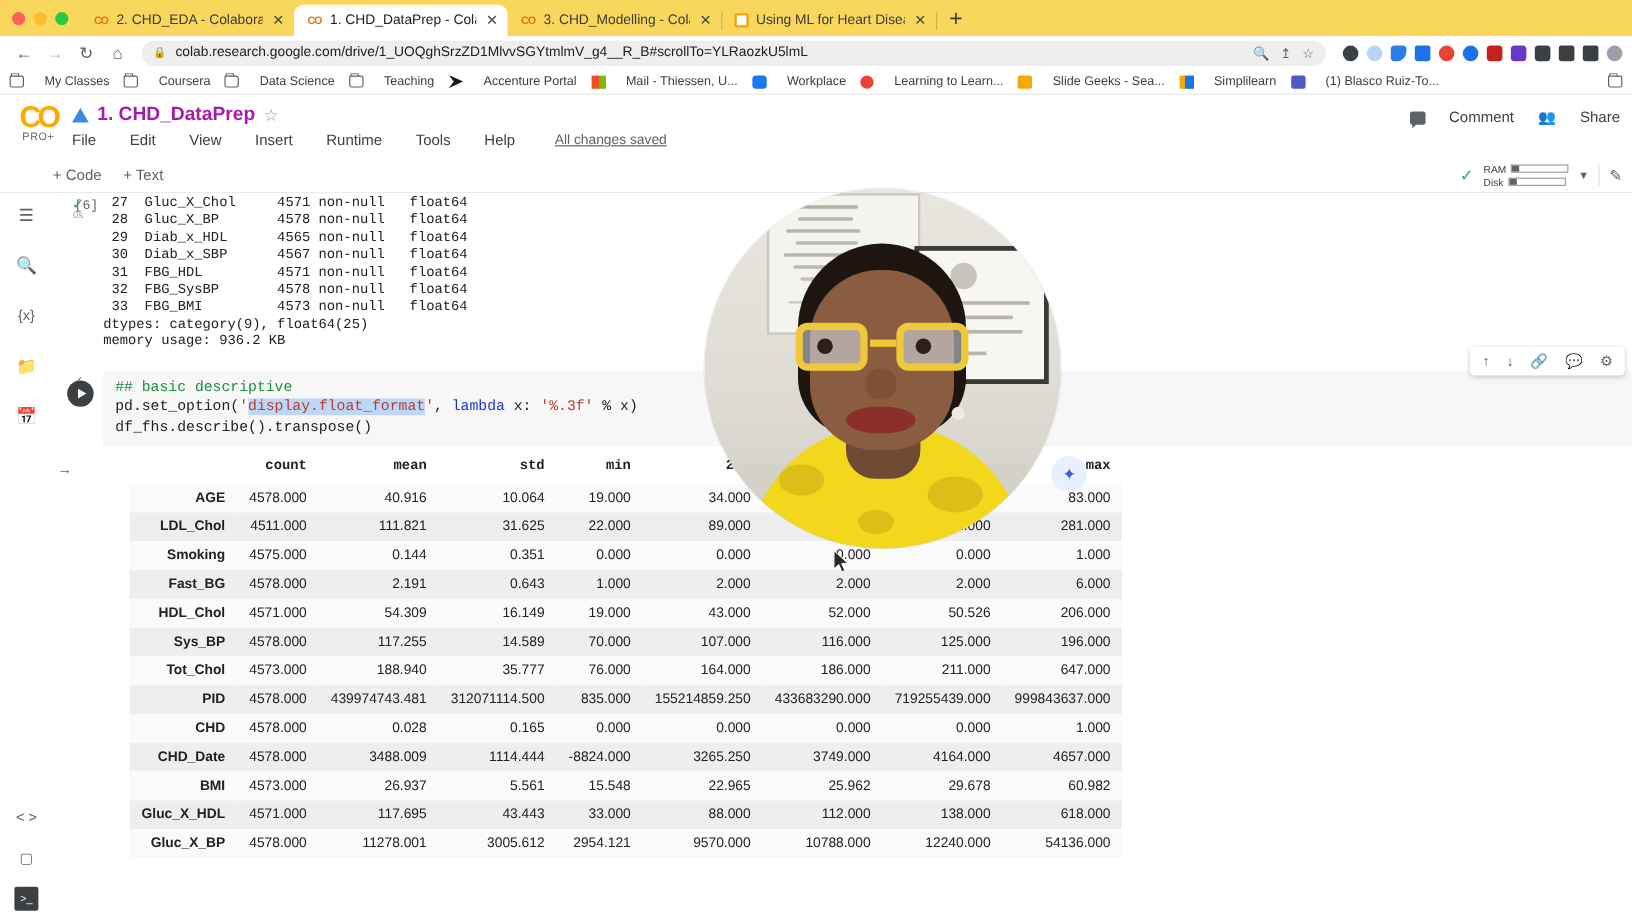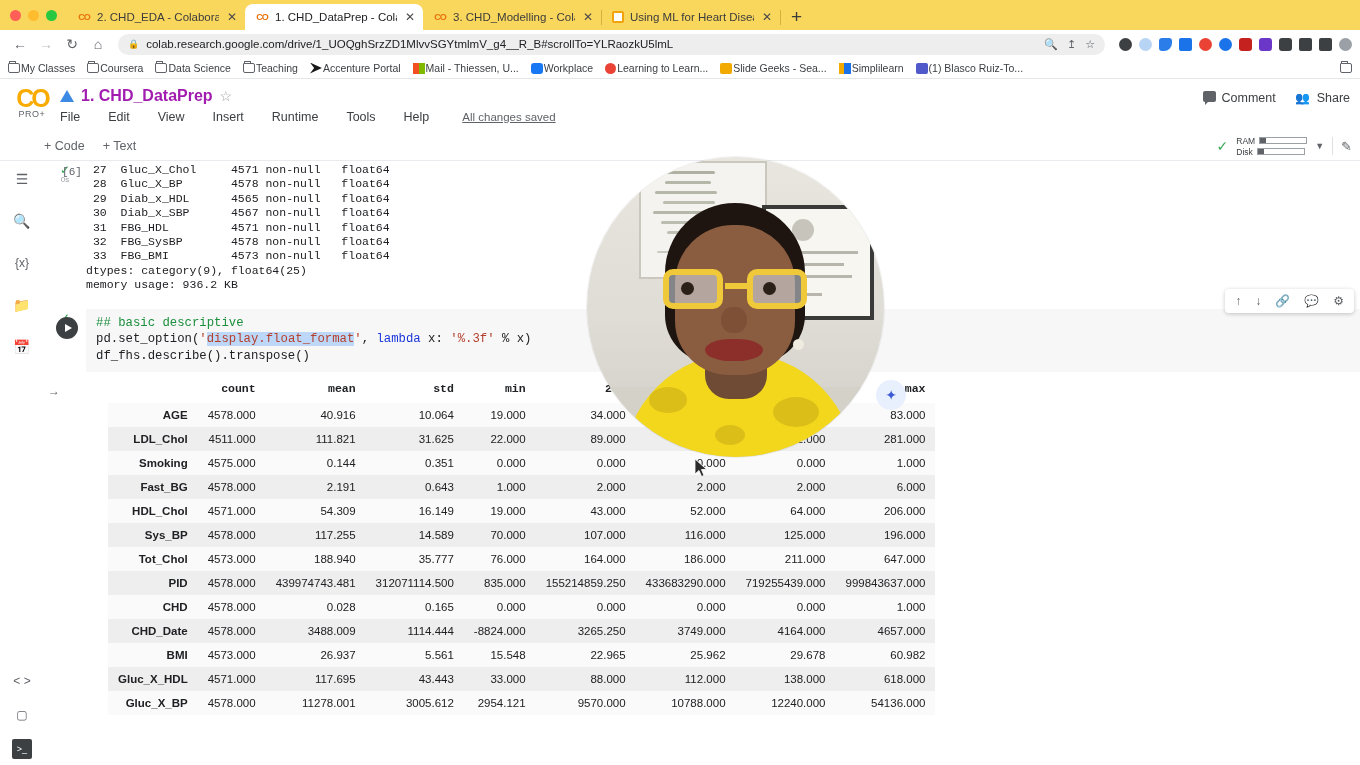--- a/index.html
+++ b/index.html
@@ -71,21 +71,21 @@
   }
   .omni-icons { display: flex; gap: 9px; align-items: center; color: #5f6368; font-size: 11px; }
   .ext-icons { display: flex; gap: 7px; align-items: center; padding-left: 6px; }
   .ext-ico { width: 13px; height: 13px; border-radius: 3px; flex: 0 0 auto; }
 
   #bookmarks-bar {
     height: 21px; background: #ffffff; display: flex; align-items: center;
     padding: 0 8px; gap: 12px; border-bottom: 1px solid #e4e6e8;
     font-size: 10.5px; color: #3c4043; overflow: hidden;
   }
-  .bm { display: flex; align-items: center; gap: 1px; white-space: nowrap; }
+  .bm { display: flex; align-items: center; gap: 17px; white-space: nowrap; }
   .bm-ico { width: 12px; height: 11px; flex: 0 0 auto; }
   .bm-folder {
     width: 12px; height: 10px; border: 1.2px solid #5f6368; border-radius: 1px 2px 2px 2px;
     position: relative;
   }
   .bm-folder::before {
     content:''; position:absolute; top:-3px; left:0; width:5px; height:2px;
     border:1.2px solid #5f6368; border-bottom:none; border-radius:1px 1px 0 0;
   }
   #bookmarks-right { margin-left: auto; display:flex; align-items:center; gap: 10px; }
@@ -108,21 +108,21 @@
   #star-icon { font-size: 14px; color: #9aa0a6; }
   #menu-row {
     position: absolute; left: 60px; top: 31px; display: flex; gap: 28px;
     font-size: 12.5px; color: #3c4043; align-items: center;
   }
   #save-state { font-size: 11.5px; color: #5f6368; text-decoration: underline; margin-left: 5px; }
   #header-right {
     position: absolute; right: 10px; top: 12px; display: flex; gap: 20px;
     align-items: center; font-size: 12.5px; color: #3c4043;
   }
-  .hdr-btn { display: flex; gap: 6px; }
+  .hdr-btn { display: flex; align-items: center; gap: 20px; }
   .ico-comment { width: 13px; height: 11px; background: #5f6368; border-radius: 2px; position: relative; }
   .ico-comment::after { content:''; position:absolute; bottom:-3px; left:2px; border-left:4px solid #5f6368; border-bottom:4px solid transparent; }
   .ico-share { font-size: 12px; color: #5f6368; }
 
   #toolbar-row {
     height: 30px; border-bottom: 1px solid #e8eaed; display: flex; align-items: center;
     padding-left: 44px; position: relative;
   }
   .add-btn { font-size: 12.5px; color: #5f6368; margin-right: 18px; }
   #connect-area {
@@ -558,21 +558,21 @@
                 <td>6.000</td>
               </tr>
               <tr>
                 <th class="row">HDL_Chol</th>
                 <td>4571.000</td>
                 <td>54.309</td>
                 <td>16.149</td>
                 <td>19.000</td>
                 <td>43.000</td>
                 <td>52.000</td>
-                <td>64.000</td>
+                <td>50.526</td>
                 <td>206.000</td>
               </tr>
               <tr>
                 <th class="row">Sys_BP</th>
                 <td>4578.000</td>
                 <td>117.255</td>
                 <td>14.589</td>
                 <td>70.000</td>
                 <td>107.000</td>
                 <td>116.000</td>

